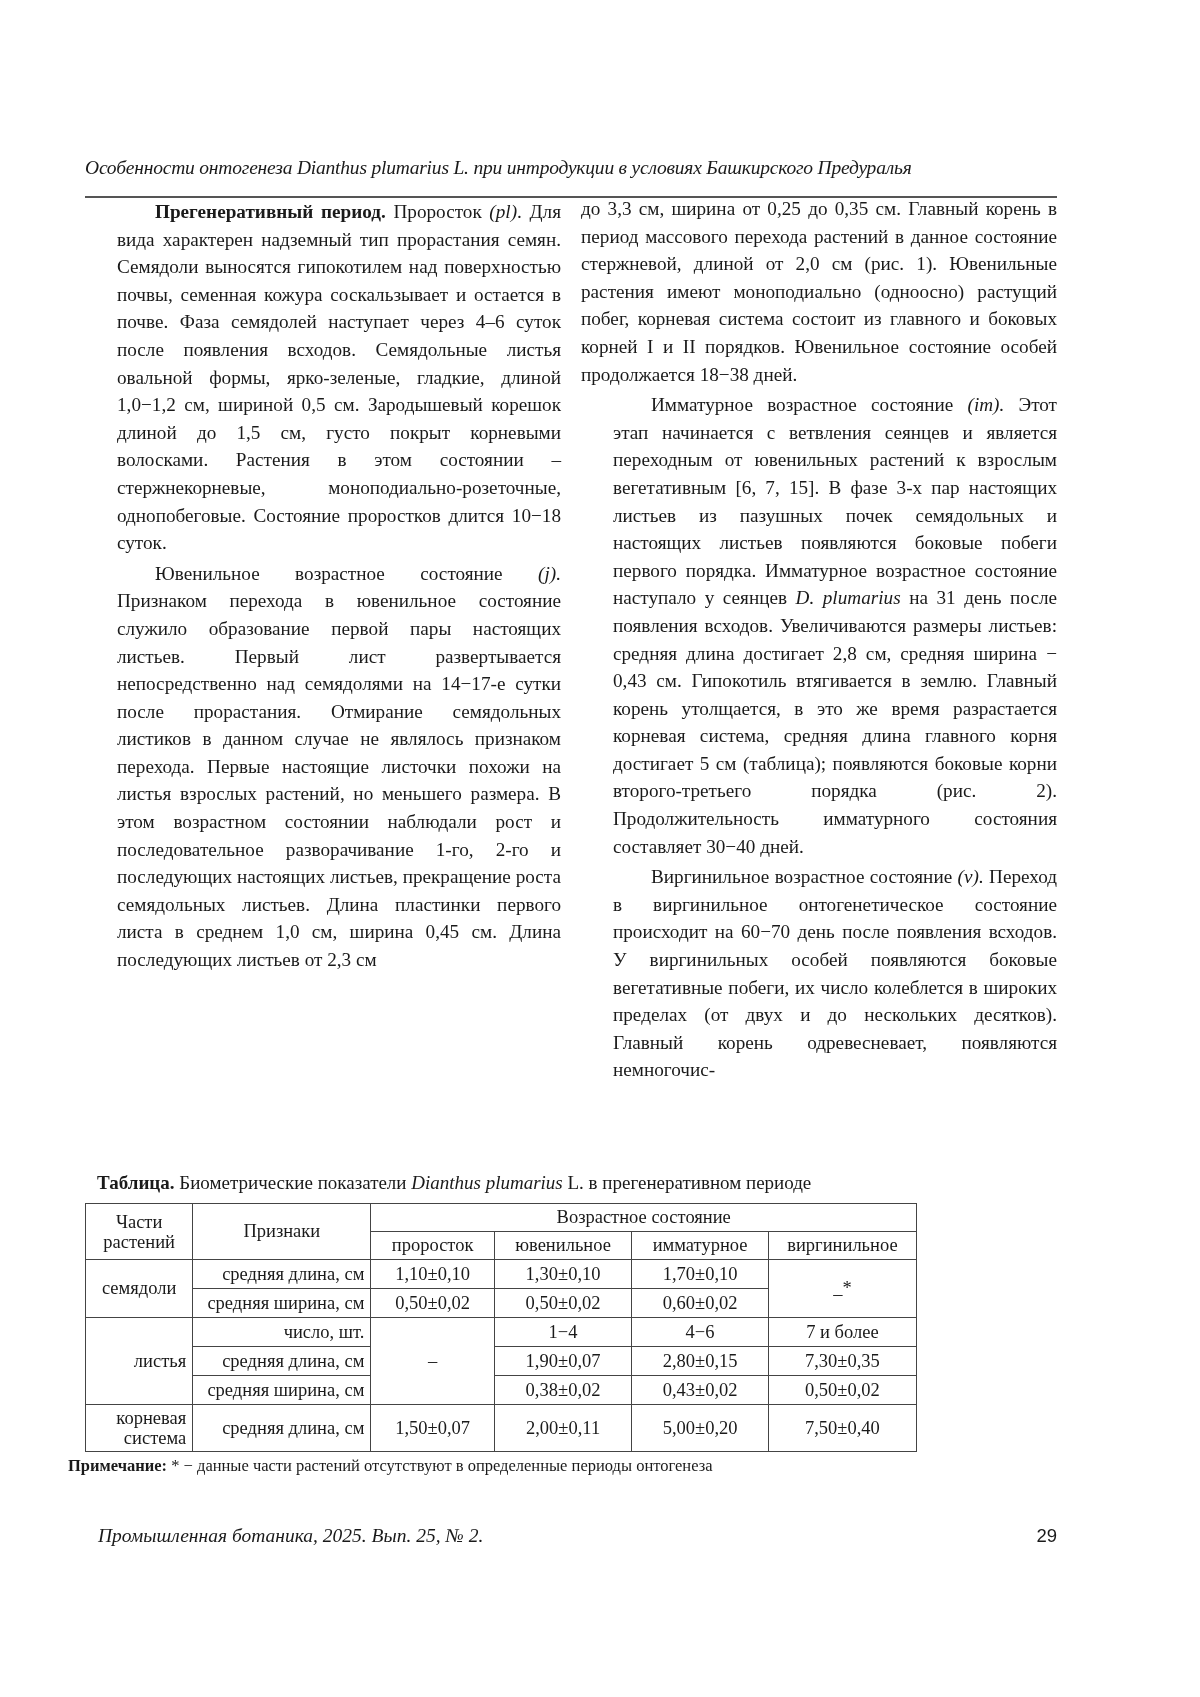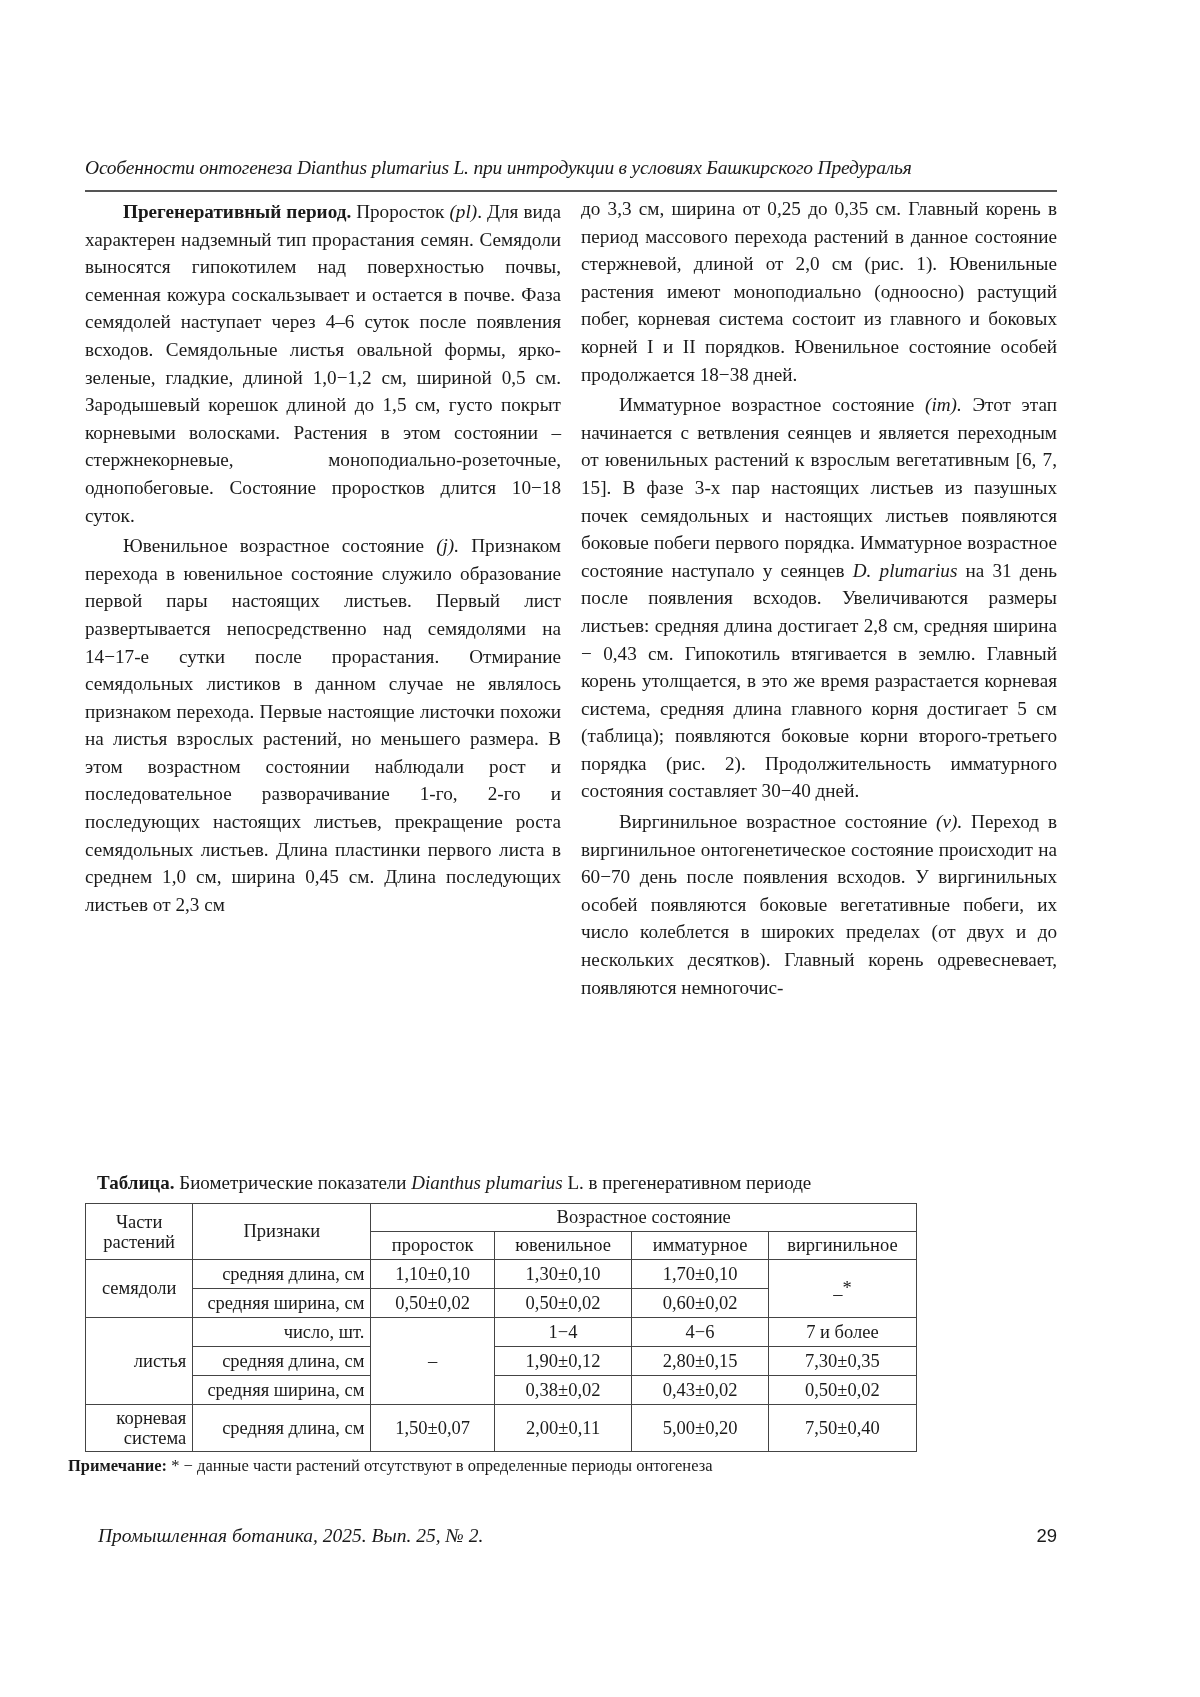--- a/index.html
+++ b/index.html
@@ -1,29 +1,29 @@
 <!DOCTYPE html>
 <html><head>
 <meta charset="utf-8">
 <style>
   html, body { margin: 0; padding: 0; background: #ffffff; }
   body { width: 1200px; height: 1697px; position: relative; font-family: "Liberation Serif", serif; color: #1a1a1a; }
   .running-header {
     position: absolute; left: 85px; top: 157px; width: 972px;
     font-style: italic; font-size: 19.5px; letter-spacing: -0.2px;
-    border-bottom: 2px solid #555; padding-bottom: 11px; white-space: nowrap;
+    border-bottom: 2px solid #555; padding-bottom: 17px; white-space: nowrap;
   }
   .col {
     position: absolute; top: 195px; width: 476px;
     font-size: 19.2px; line-height: 27.6px; text-align: justify; hyphens: manual;
   }
   .col.left { left: 85px; }
   .col.right { left: 581px; }
   .col p { margin: 0; }
-  .col p.indent { text-indent: 38px; margin-top: 3px; }
+  .col p.indent { text-indent: 38px; margin-top: 3px; margin-left: 32px; }
   .col p.first { text-indent: 0; }
   b { font-weight: bold; }
   i { font-style: italic; }
   .table-caption {
     position: absolute; left: 85px; top: 1172px; width: 972px;
     font-size: 19px; white-space: nowrap; margin-left: 12px;
   }
   table.bio {
     position: absolute; left: 85px; top: 1203px; width: 832px;
     border-collapse: collapse; font-size: 18.5px; line-height: 21px;
@@ -102,21 +102,21 @@
   <tr class="r">
     <td rowspan="3" class="l">листья</td>
     <td class="l">число, шт.</td>
     <td rowspan="3" class="c">–</td>
     <td class="c">1−4</td>
     <td class="c">4−6</td>
     <td class="c">7 и более</td>
   </tr>
   <tr class="r">
     <td class="l">средняя длина, см</td>
-    <td class="c">1,90±0,12</td>
+    <td class="c">1,90±0,07</td>
     <td class="c">2,80±0,15</td>
     <td class="c">7,30±0,35</td>
   </tr>
   <tr class="r">
     <td class="l">средняя ширина, см</td>
     <td class="c">0,38±0,02</td>
     <td class="c">0,43±0,02</td>
     <td class="c">0,50±0,02</td>
   </tr>
 

